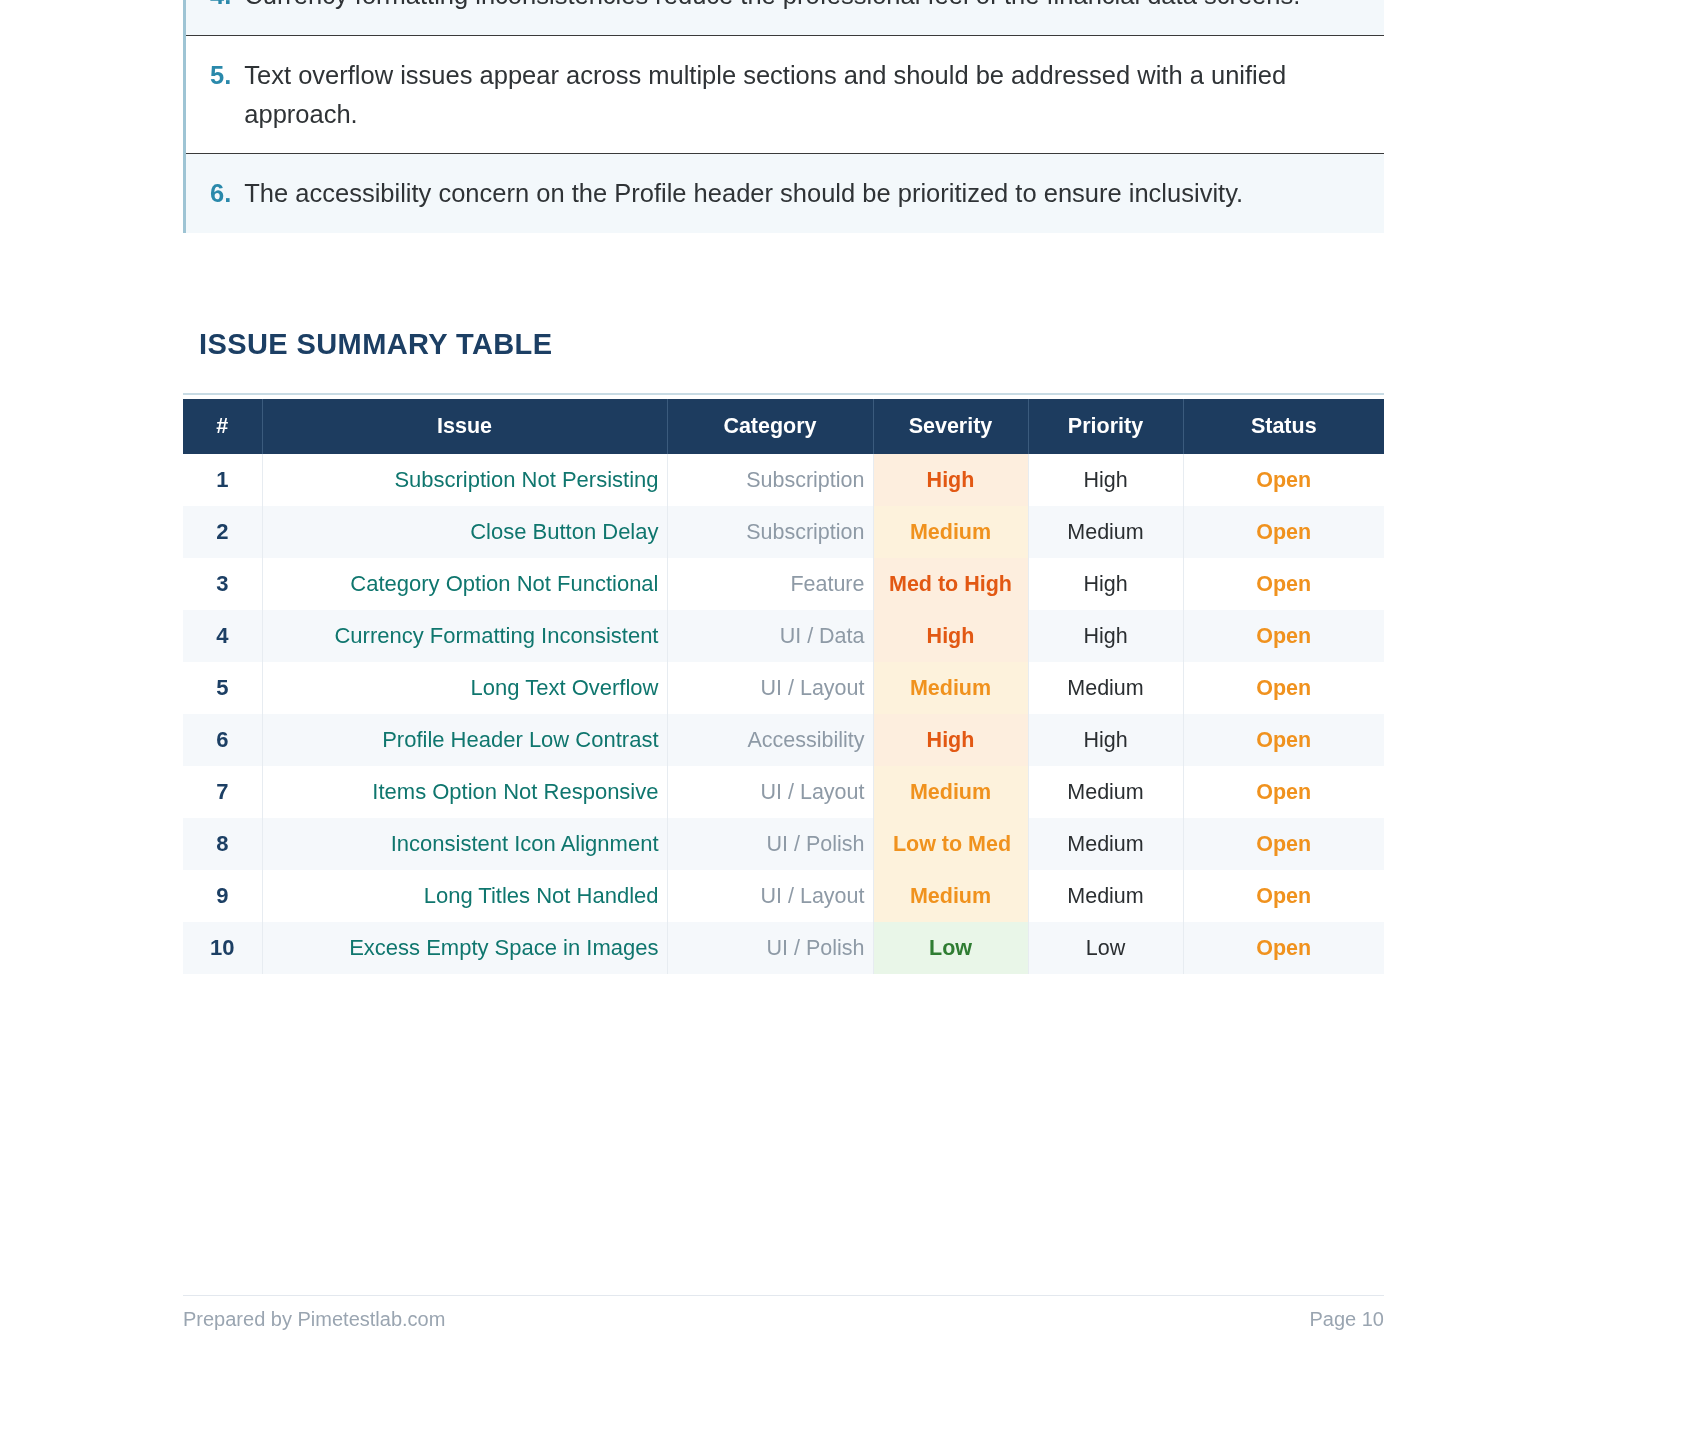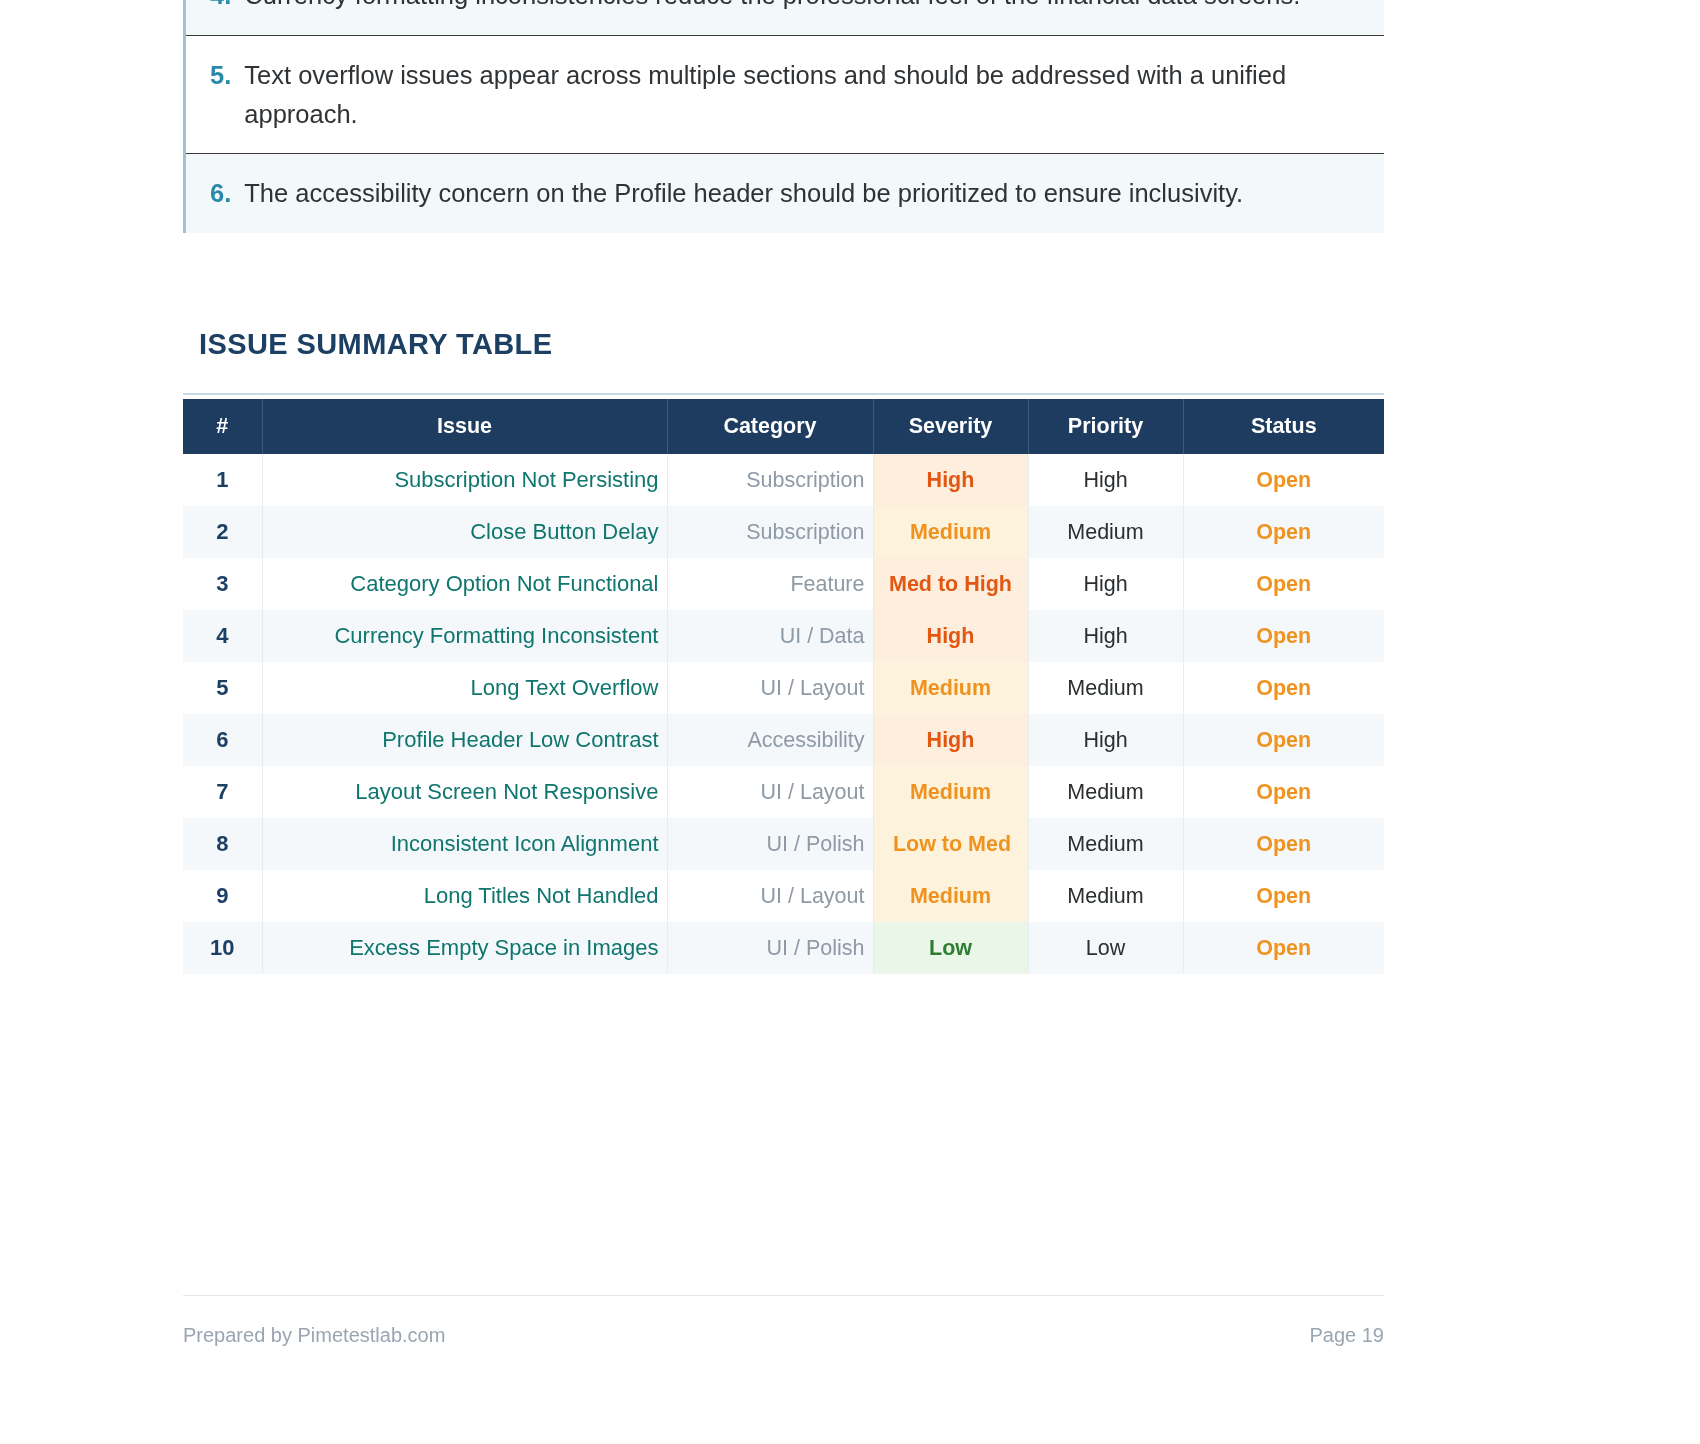--- a/index.html
+++ b/index.html
@@ -177,21 +177,21 @@
     color: #2f7d32;
   }
 
   
   .footer {
     position: absolute;
     left: 183px;
     top: 1295px;
     width: 1201px;
     border-top: 1px solid #e3e8ee;
-    padding-top: 28px;
+    padding-top: 12px;
     display: flex;
     justify-content: space-between;
     align-items: center;
     font-size: 20px;
     color: #9aa5b1;
     gap: 47px;
   }
 </style>
 </head>
 <body>
@@ -289,21 +289,21 @@
           <td class="c-num">6</td>
           <td class="c-issue">Profile Header Low Contrast</td>
           <td class="c-category">Accessibility</td>
           <td class="c-severity sev-high">High</td>
           <td class="c-priority">High</td>
           <td class="c-status">Open</td>
         </tr>
 
         <tr class="odd">
           <td class="c-num">7</td>
-          <td class="c-issue">Layout Screen Not Responsive</td>
+          <td class="c-issue">Items Option Not Responsive</td>
           <td class="c-category">UI / Layout</td>
           <td class="c-severity sev-medium">Medium</td>
           <td class="c-priority">Medium</td>
           <td class="c-status">Open</td>
         </tr>
 
         <tr class="even">
           <td class="c-num">8</td>
           <td class="c-issue">Inconsistent Icon Alignment</td>
           <td class="c-category">UI / Polish</td>
@@ -329,16 +329,16 @@
           <td class="c-priority">Low</td>
           <td class="c-status">Open</td>
         </tr>
 
       </tbody>
     </table>
   </div>
 
   <div class="footer">
     <span>Prepared by Pimetestlab.com</span>
-    <span>Page 19</span>
+    <span>Page 10</span>
   </div>
 
 </div>
 
 </body></html>

